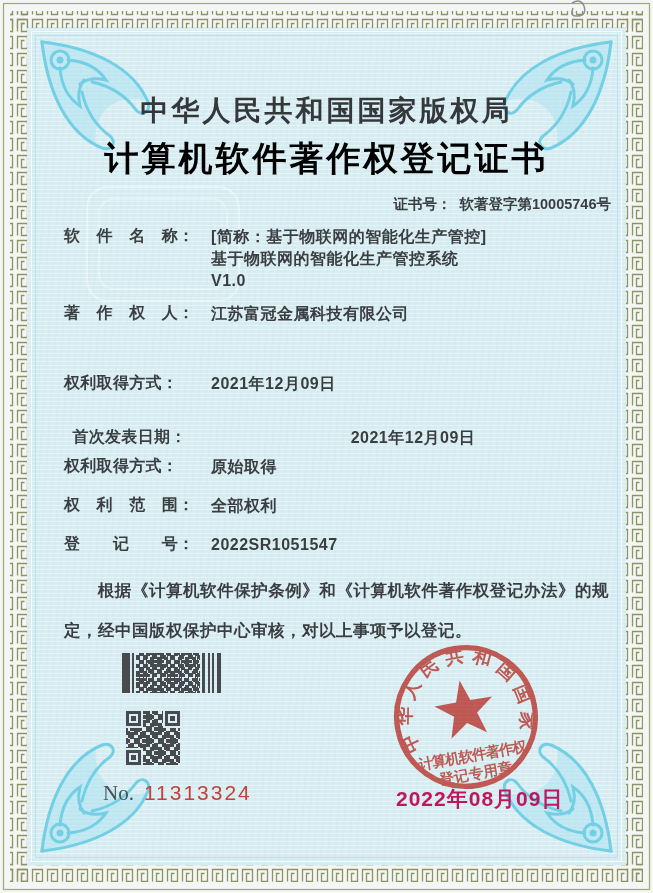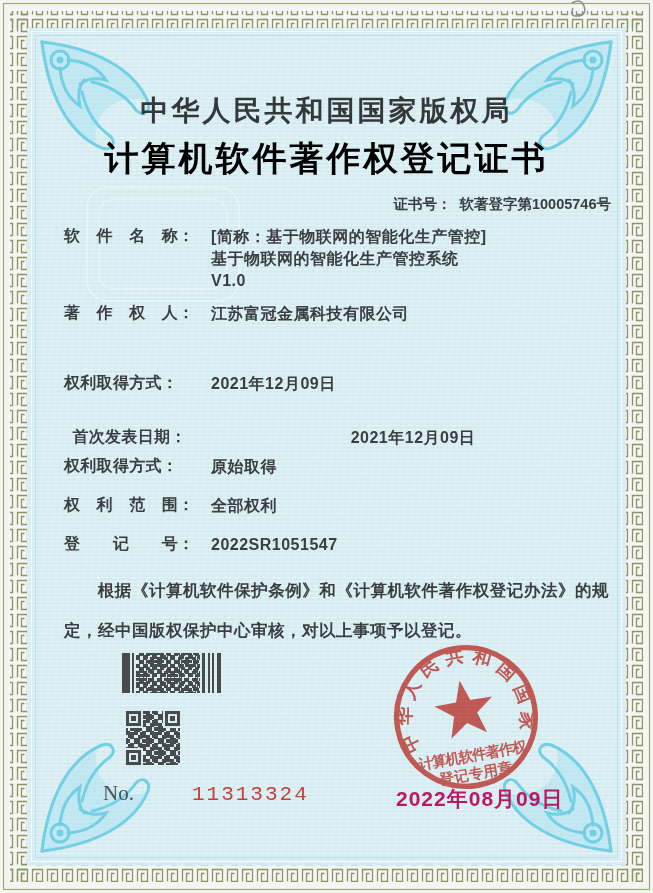--- a/index.html
+++ b/index.html
@@ -72,22 +72,22 @@
     background:
       repeating-conic-gradient(#474b4e 0 25%, rgba(0,0,0,0) 0 50%) 0 0/8px 8px,
       repeating-conic-gradient(#474b4e 0 25%, rgba(0,0,0,0) 0 50%) 2px 3px/12px 12px;
   }
   .qr .f{position:absolute;width:15px;height:15px;border:3px solid #474b4e;
     background:#d9edf2;box-sizing:border-box;box-shadow:0 0 0 2px #d9edf2;}
   .qr .f::after{content:"";position:absolute;inset:2px;background:#474b4e;}
   .qr .f.tl{left:0;top:0;} .qr .f.tr{right:0;top:0;} .qr .f.bl{left:0;bottom:0;}
   .serial{position:absolute;left:103px;top:781px;font-size:21px;}
   .serial .prefix{font-family:"Liberation Serif","DejaVu Serif",serif;color:#4b5054;margin-right:10px;}
-  .serial .num{font-family:Liberation Mono, monospace;
-    color:#c5403a;letter-spacing:2px;font-size:21px;margin-left:48px;}
+  .serial .num{font-family:Liberation Sans, sans-serif;
+    color:#c5403a;letter-spacing:2px;font-size:21px;}
   .issue-date{
     position:absolute;left:396px;top:785px;font-size:21px;font-weight:700;
     letter-spacing:1px;color:#be185d;
   }
   .seal{position:absolute;left:389px;top:640px;width:154px;height:154px;
     transform:rotate(-10deg);opacity:.93;mix-blend-mode:multiply;}
   .staple{position:absolute;left:566px;top:0;}
 </style>
 </head>
 <body>

